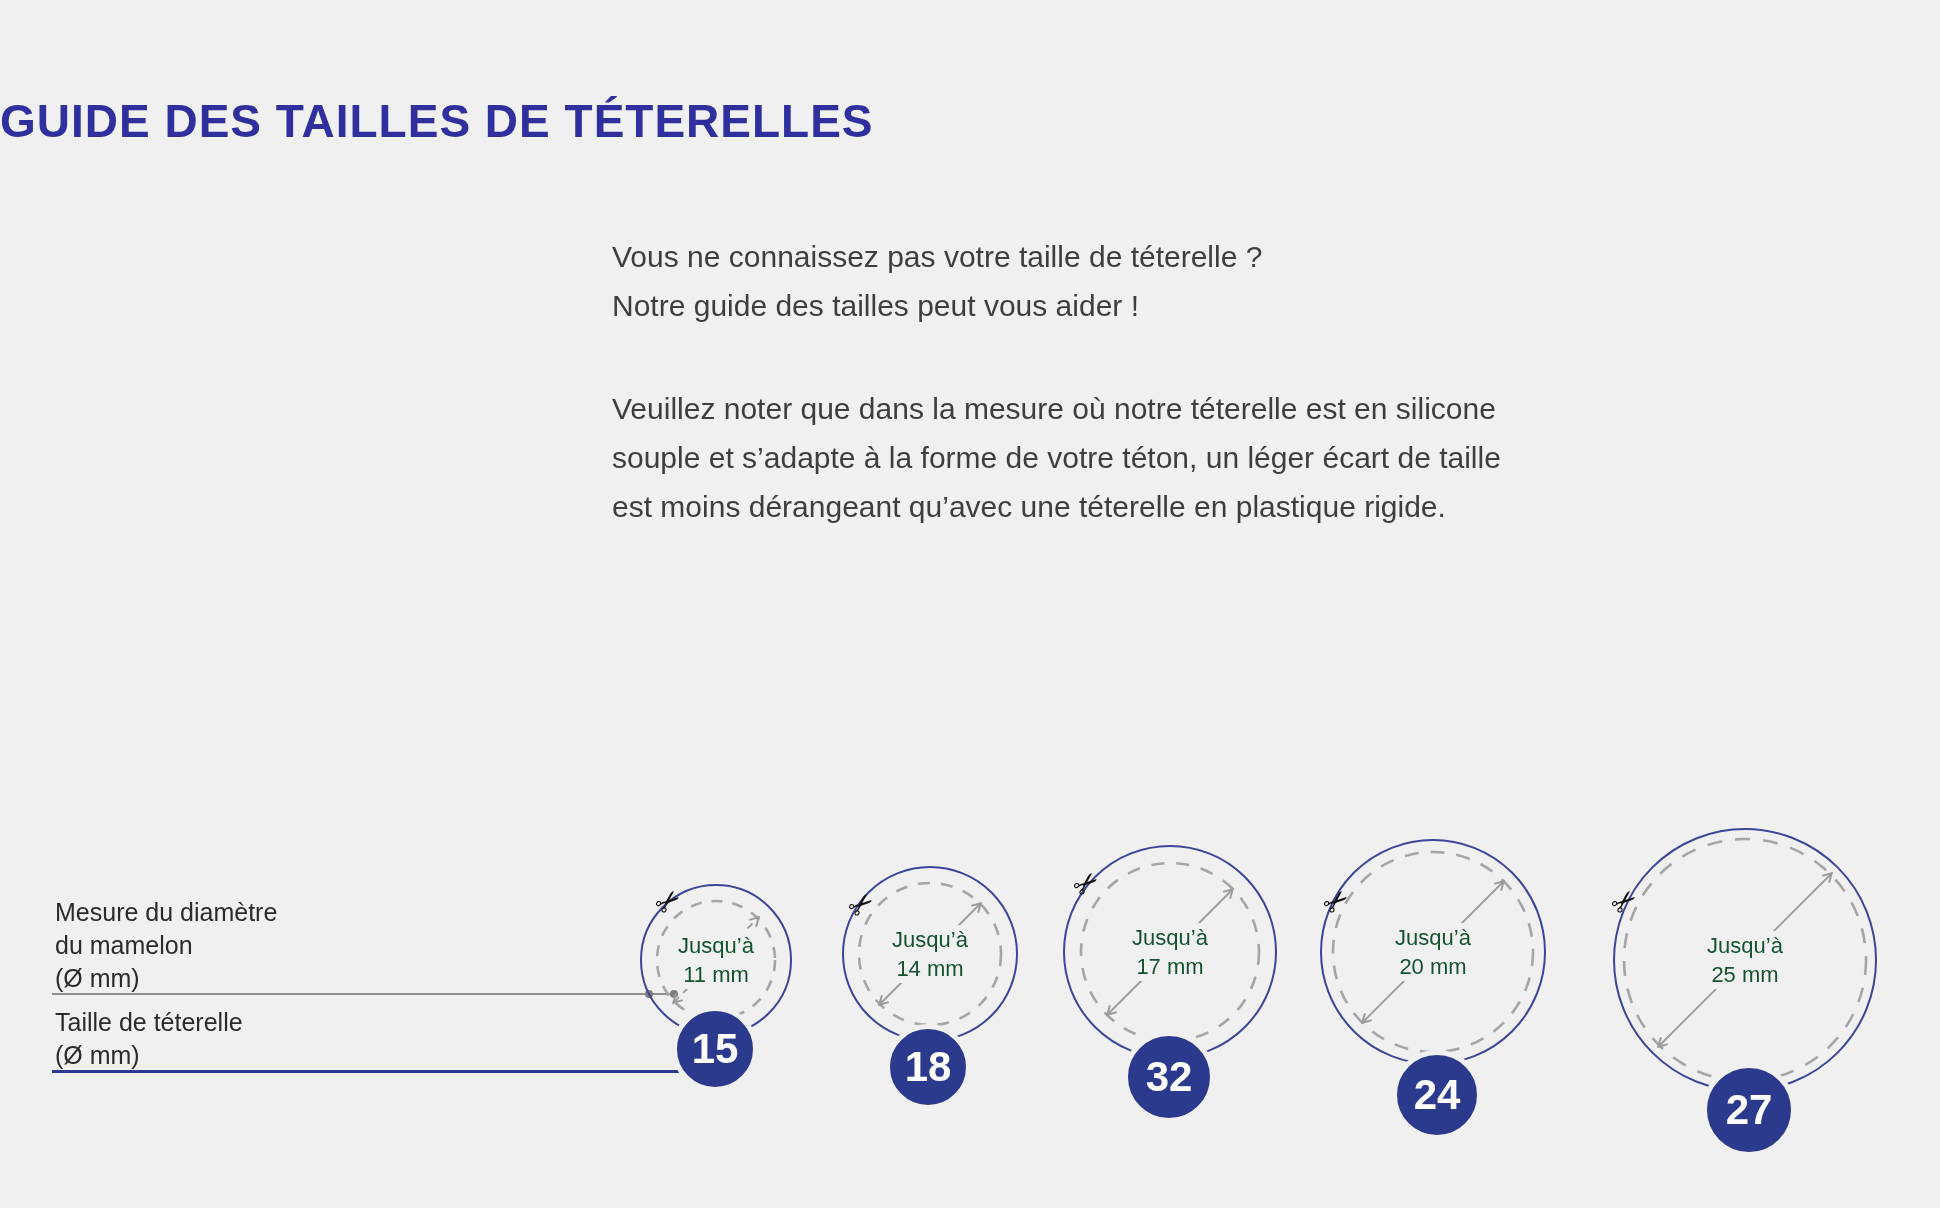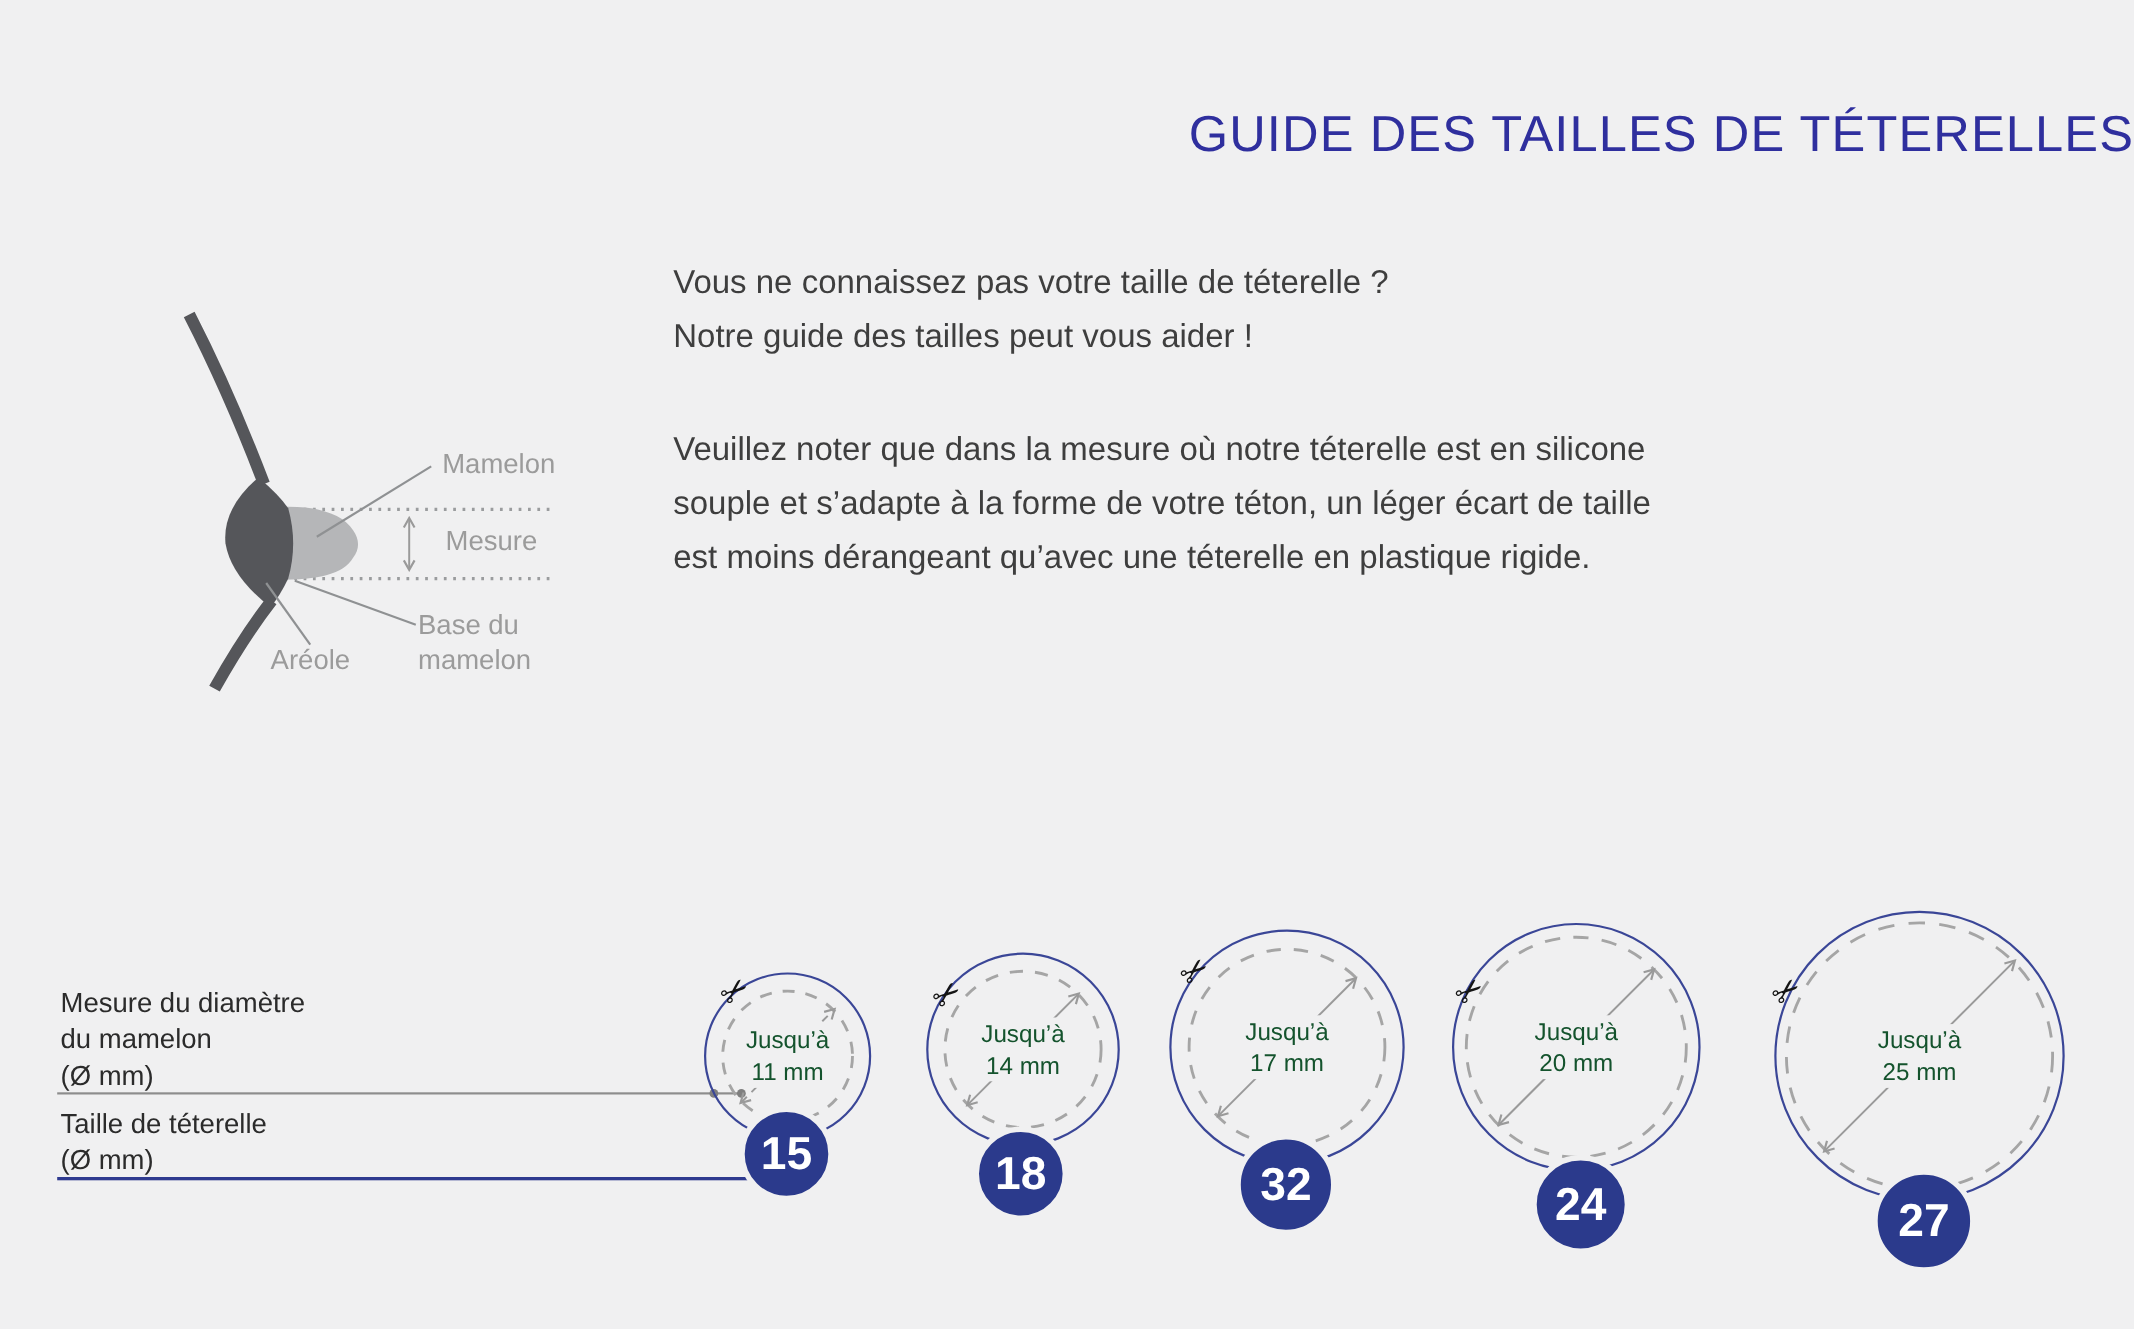--- a/index.html
+++ b/index.html
@@ -1,20 +1,20 @@
 <!DOCTYPE html>
 <html><head>
 <meta charset="utf-8">
 <style>
   html,body{margin:0;padding:0;background:#f0f0f1;}
   .page{position:relative;width:1940px;height:1208px;background:#f0f0f1;
         font-family:"Liberation Sans",sans-serif;overflow:hidden;}
 
-  .title{position:absolute;left:0;right:0;top:94px;text-align:right;
-         font-size:46px;font-weight:400;letter-spacing:1px;color:#2f2f9e;}
+  .title{position:absolute;left:0;right:0;top:94px;text-align:left;
+         font-size:46px;font-weight:700;letter-spacing:1px;color:#2f2f9e;}
 
   .intro{position:absolute;left:610px;top:232px;width:1280px;
          font-size:30px;line-height:49px;color:#3e3e3e;}
   .intro p{margin:0 0 54px 2px;white-space:pre-line;}
 
   
   .diagram{position:absolute;left:140px;top:278px;width:560px;height:380px;}
   .diagram svg{position:absolute;left:0;top:0;}
   .dlabel{position:absolute;color:#9b9b9b;font-size:25px;line-height:32px;white-space:pre-line;}
   .lbl-mamelon{left:262px;top:128px;}
@@ -64,47 +64,20 @@
   <div class="title">GUIDE DES TAILLES DE TÉTERELLES</div>
 
   <div class="intro">
     <p>Vous ne connaissez pas votre taille de téterelle ?
 Notre guide des tailles peut vous aider !</p>
     <p>Veuillez noter que dans la mesure où notre téterelle est en silicone
 souple et s’adapte à la forme de votre téton, un léger écart de taille
 est moins dérangeant qu’avec une téterelle en plastique rigide.</p>
   </div>
 
-  <div class="diagram">
-    <svg width="560" height="380" viewBox="0 0 560 380">
-
-      <line x1="85" y1="185" x2="365" y2="185" stroke="#9a9c9e" stroke-width="3" stroke-dasharray="2.5 6"></line>
-      <line x1="85" y1="248" x2="365" y2="248" stroke="#9a9c9e" stroke-width="3" stroke-dasharray="2.5 6"></line>
-
-      <path d="M112,183 C150,181 172,190 181,204 C187,212 187,222 181,229 C172,244 150,249 112,249
-               C106,230 106,202 112,183 Z" fill="#b5b6b8"></path>
-
-      <path d="M95,156 Q114,172 122,184 Q131,216 122,248 Q115,263 106,274
-               Q70,246 65,216 Q62,184 95,156 Z" fill="#55565a"></path>
-
-      <path d="M32,8 Q68,78 100,162" stroke="#55565a" stroke-width="11" fill="none"></path>
-      <path d="M55,348 Q82,300 107,268" stroke="#55565a" stroke-width="11" fill="none"></path>
-
-      <line x1="232" y1="194" x2="232" y2="239" class="diag-arrow" stroke-width="2.4" marker-start="url(#ah)" marker-end="url(#ah)"></line>
-
-      <line x1="252" y1="146" x2="148" y2="210" stroke="#8f9193" stroke-width="2"></line>
-      <line x1="238" y1="290" x2="128" y2="250" stroke="#8f9193" stroke-width="2"></line>
-      <line x1="142" y1="308" x2="102" y2="252" stroke="#8f9193" stroke-width="2"></line>
-    </svg>
-    <span class="dlabel lbl-mamelon">Mamelon</span>
-    <span class="dlabel lbl-mesure">Mesure</span>
-    <span class="dlabel lbl-base">Base du
-mamelon</span>
-    <span class="dlabel lbl-areole">Aréole</span>
-  </div>
 
   <div class="legend legend-measure">Mesure du diamètre
 du mamelon
 (Ø mm)</div>
   <div class="legend legend-size">Taille de téterelle
 (Ø mm)</div>
   <div class="line-gray"></div>
   <div class="dot dot1"></div>
   <div class="dot dot2"></div>
   <div class="line-blue"></div>

